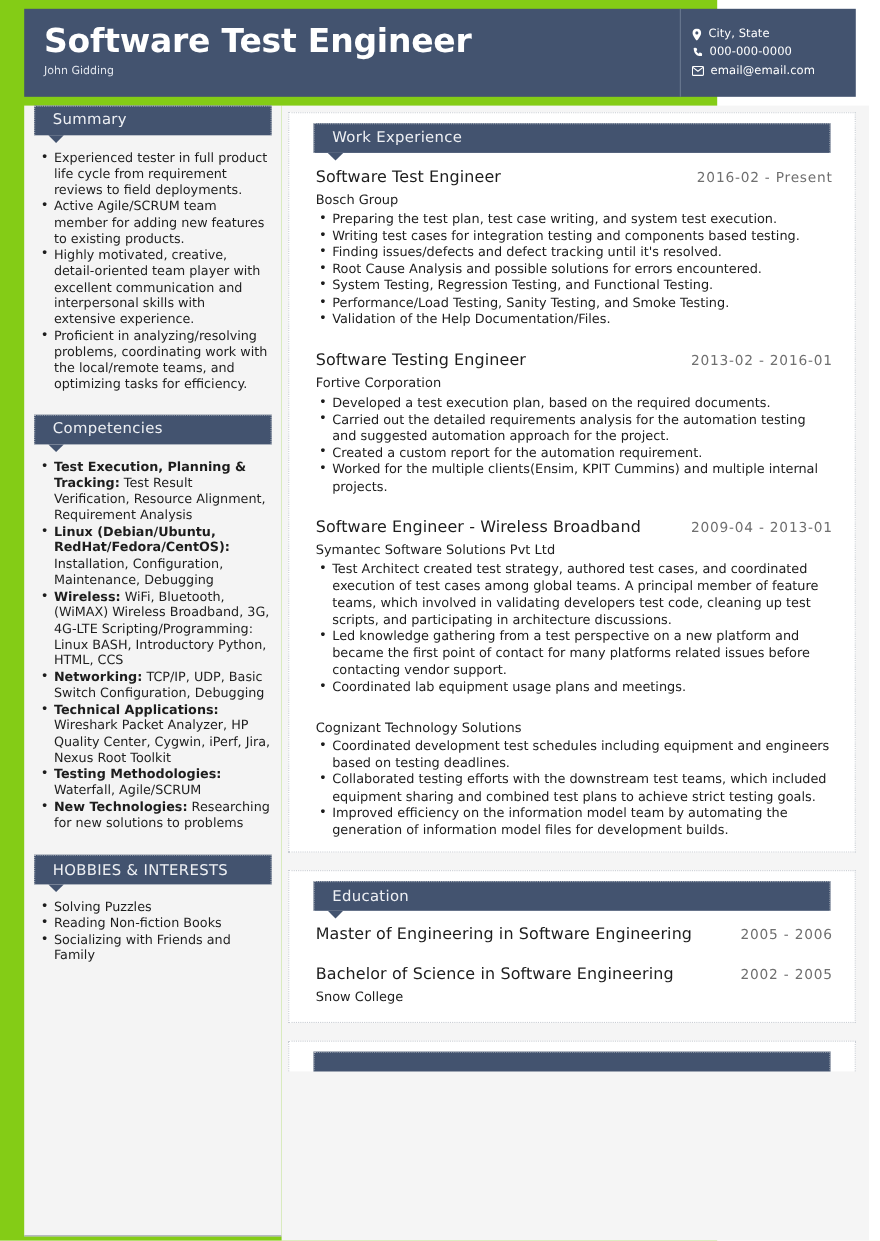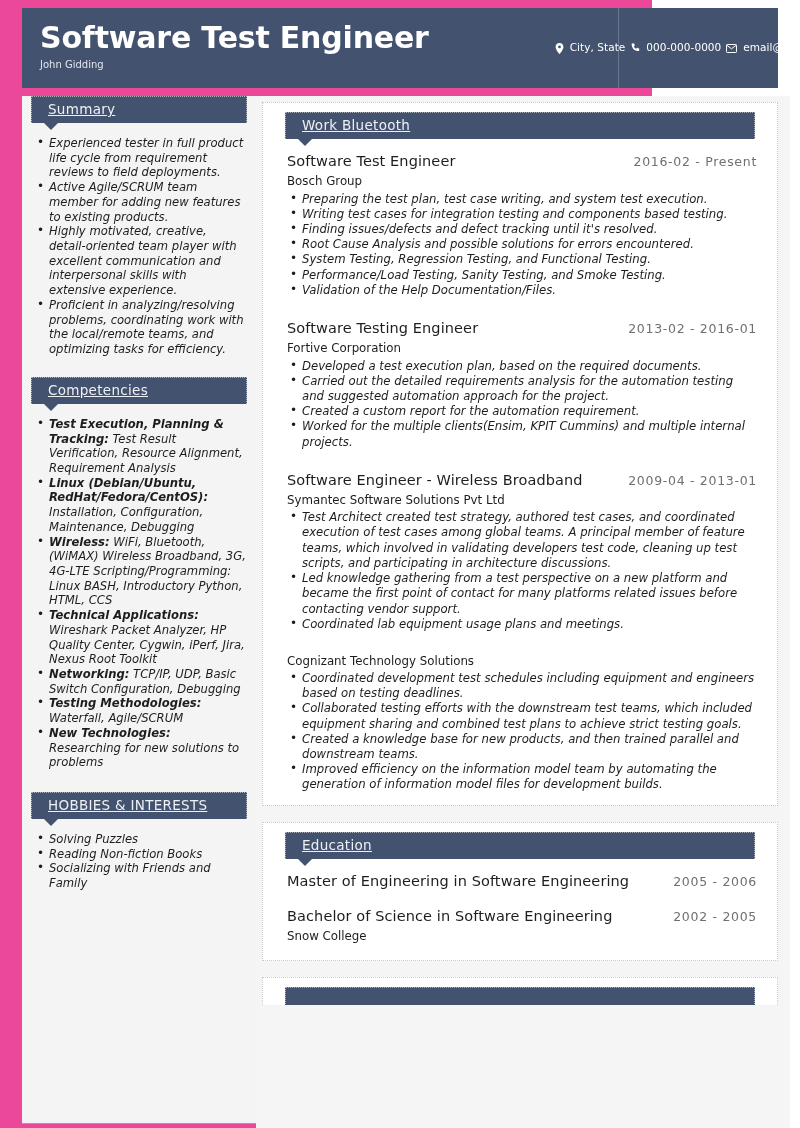--- a/index.html
+++ b/index.html
@@ -7,21 +7,21 @@
     width: 800px;
     height: 1128px;
     background: #ffffff;
     font-family: "DejaVu Sans", "Liberation Sans", sans-serif;
     overflow: hidden;
   }
   .page {
     position: relative;
     width: 652px;
     height: 1128px;
-    background: #ec4899;
+    background: #84cc16;
   }
 
   
   .header {
     position: absolute;
     left: 22px; top: 8px;
     width: 756px; height: 80px;
     background: #43536f;
     display: flex;
     align-items: center;
@@ -47,21 +47,21 @@
     line-height: 1.1;
   }
   .header-right {
     flex: 0 0 auto;
     width: 146px;
     border-left: 1px solid #6a788f;
     padding-left: 10px;
     margin-right: 14px;
     align-self: stretch;
     display: flex;
-    flex-direction: row;
+    flex-direction: column;
     justify-content: center;
     gap: 5px;
   }
   .contact-row {
     display: flex;
     align-items: center;
     gap: 6px;
     color: #ffffff;
     font-size: 10.5px;
     line-height: 1.1;
@@ -98,40 +98,39 @@
     padding-left: 16px;
     border-top: 1px dotted #aeb4bd;
     border-left: 1px dotted #aeb4bd;
     border-right: 1px dotted #aeb4bd;
   }
   .secbar-title {
     color: #eef0f4;
     font-size: 13.5px;
     letter-spacing: 0.3px;
     line-height: 1;
-    text-decoration: underline;
   }
   .secbar::after {
     content: "";
     position: absolute;
     left: 12px;
     bottom: -7px;
     width: 0; height: 0;
     border-left: 7px solid transparent;
     border-right: 7px solid transparent;
     border-top: 7px solid #43536f;
   }
 
   
   .side-sec { padding: 0 0 0 0; }
   .side-sec .secbar { margin: 0 9px 0 9px; }
   .side-body {
     padding: 13px 10px 0 14px;
   }
-  ul.bullets { list-style: none; font-style: italic; }
+  ul.bullets { list-style: none; }
   ul.bullets li {
     position: relative;
     padding-left: 13px;
     font-size: 11.6px;
     line-height: 1.27;
     color: #1d1d1d;
     margin-bottom: 0px;
   }
   ul.bullets li::before {
     content: "\2022";
@@ -176,21 +175,20 @@
   }
   .entry-org {
     font-size: 11.8px;
     color: #1d1d1d;
     margin-top: 4px;
     line-height: 1.2;
   }
   ul.duties {
     list-style: none;
     margin-top: 3px;
-    font-style: italic;
   }
   ul.duties li {
     position: relative;
     padding-left: 15px;
     font-size: 11.7px;
     line-height: 1.3;
     color: #1d1d1d;
   }
   ul.duties li::before {
     content: "\2022";
@@ -269,22 +267,22 @@
 
     <div class="side-sec" style="margin-top:20px;">
       <div class="secbar">
         <span class="secbar-title">Competencies</span>
       </div>
       <div class="side-body">
         <ul class="bullets comp">
           <li><b>Test Execution, Planning &amp; Tracking:</b><span> Test Result Verification, Resource Alignment, Requirement Analysis</span></li>
           <li><b>Linux (Debian/Ubuntu, RedHat/Fedora/CentOS):</b><span> Installation, Configuration, Maintenance, Debugging</span></li>
           <li><b>Wireless:</b><span> WiFi, Bluetooth, (WiMAX) Wireless Broadband, 3G, 4G-LTE Scripting/Programming: Linux BASH, Introductory Python, HTML, CCS</span></li>
+          <li><b>Networking:</b><span> TCP/IP, UDP, Basic Switch Configuration, Debugging</span></li>
           <li><b>Technical Applications:</b><span> Wireshark Packet Analyzer, HP Quality Center, Cygwin, iPerf, Jira, Nexus Root Toolkit</span></li>
-          <li><b>Networking:</b><span> TCP/IP, UDP, Basic Switch Configuration, Debugging</span></li>
           <li><b>Testing Methodologies:</b><span> Waterfall, Agile/SCRUM</span></li>
           <li><b>New Technologies:</b><span> Researching for new solutions to problems</span></li>
         </ul>
       </div>
     </div>
 
     <div class="side-sec" style="margin-top:22px;">
       <div class="secbar">
         <span class="secbar-title">HOBBIES &amp; INTERESTS</span>
       </div>
@@ -296,21 +294,21 @@
         </ul>
       </div>
     </div>
 
   </div>
 
   <div class="main">
 
     <div class="card">
       <div class="secbar">
-        <span class="secbar-title">Work Bluetooth</span>
+        <span class="secbar-title">Work Experience</span>
       </div>
       <div class="card-body">
 
         <div class="entry">
           <div class="entry-head">
             <span class="entry-title">Software Test Engineer</span>
             <span class="entry-date">2016-02 - Present</span>
           </div>
           <div class="entry-org">Bosch Group</div>
           <ul class="duties">
@@ -349,21 +347,20 @@
             <li>Led knowledge gathering from a test perspective on a new platform and became the first point of contact for many platforms related issues before contacting vendor support.</li>
             <li>Coordinated lab equipment usage plans and meetings.</li>
           </ul>
         </div>
 
         <div class="entry" style="margin-top:22px;">
           <div class="entry-org">Cognizant Technology Solutions</div>
           <ul class="duties">
             <li>Coordinated development test schedules including equipment and engineers based on testing deadlines.</li>
             <li>Collaborated testing efforts with the downstream test teams, which included equipment sharing and combined test plans to achieve strict testing goals.</li>
-            <li>Created a knowledge base for new products, and then trained parallel and downstream teams.</li>
             <li>Improved efficiency on the information model team by automating the generation of information model files for development builds.</li>
           </ul>
         </div>
 
       </div>
     </div>
 
     <div class="card" style="margin-top:16px;">
       <div class="secbar">
         <span class="secbar-title">Education</span>

